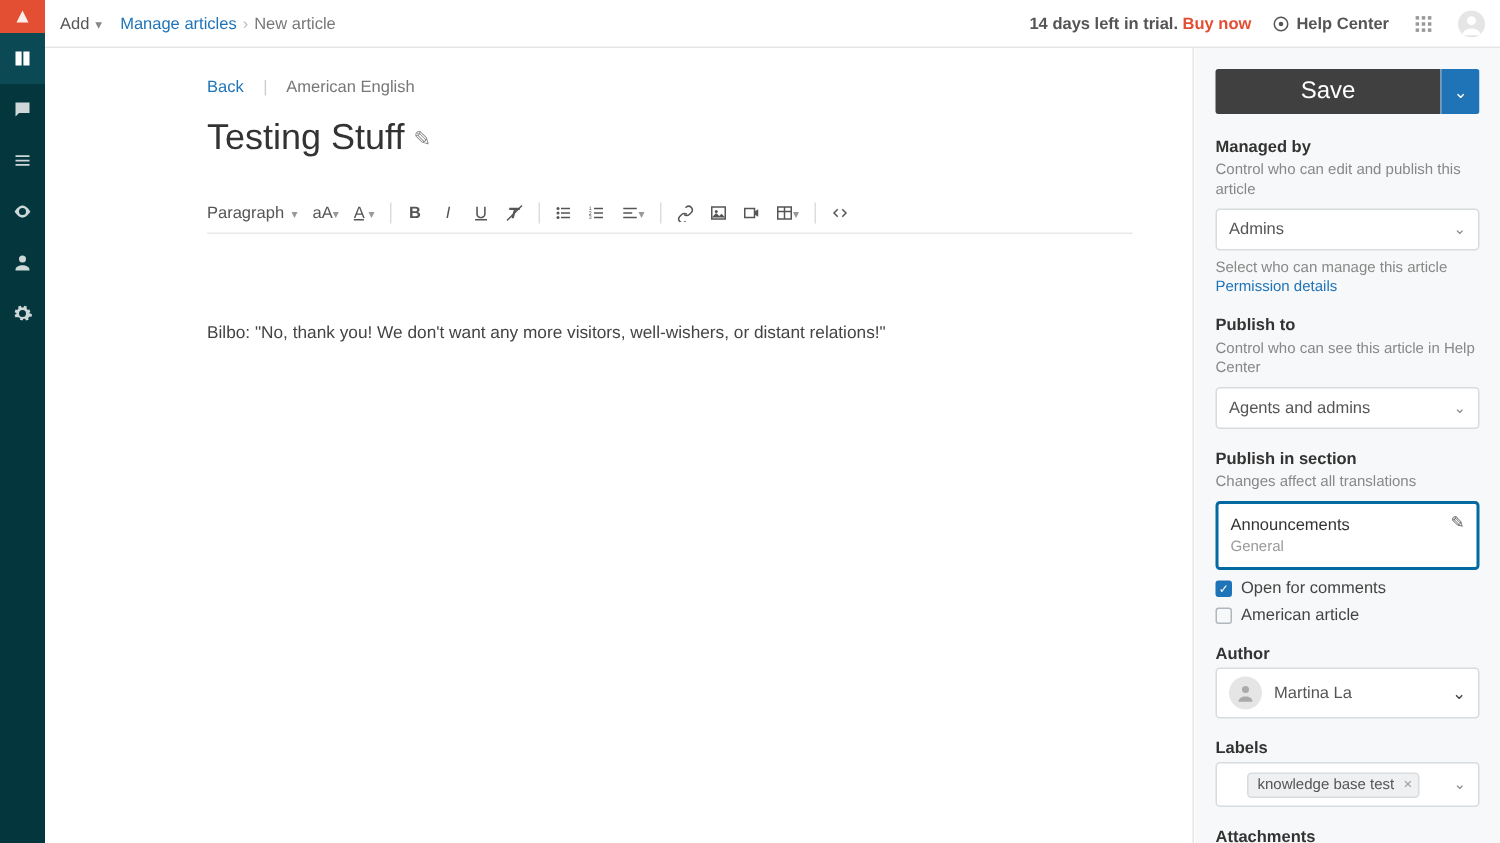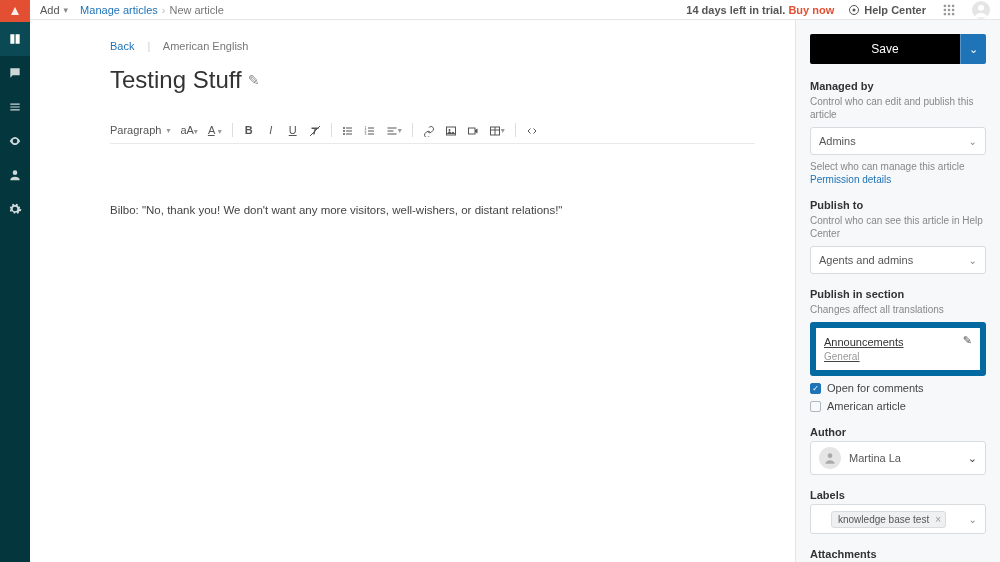--- a/index.html
+++ b/index.html
@@ -10,64 +10,64 @@
 
 .rail { width: 30px; background: #03363d; display: flex; flex-direction: column; align-items: center; }
 .rail-logo { width: 30px; height: 22px; background: #e34f32; display: flex; align-items: center; justify-content: center; }
 .rail-item { width: 30px; height: 34px; display: flex; align-items: center; justify-content: center; color: #cfd8d9; cursor: pointer; }
 .rail-item.active { background: #0b4a54; color: #fff; }
 .rail-item svg { width: 14px; height: 14px; fill: currentColor; }
 
 .main-col { flex: 1; display: flex; flex-direction: column; }
 
 
-.topbar { height: 20px; display: flex; align-items: center; padding: 0 10px 0 10px; border-bottom: 1px solid #e5e5e5; font-size: 11px; color: #555; }
+.topbar { height: 32px; display: flex; align-items: center; padding: 0 10px 0 10px; border-bottom: 1px solid #e5e5e5; font-size: 11px; color: #555; }
 .topbar .crumb-link { color: #1f73b7; cursor: pointer; }
 .topbar .crumb-sep { color: #bbb; margin: 0 4px; }
 .topbar .crumb-cur { color: #777; }
 .topbar .add-btn { color: #555; margin-right: 12px; display: inline-flex; align-items: center; gap: 4px; cursor: pointer; }
 .topbar .chev { font-size: 9px; color: #888; }
 .topbar-right { margin-left: auto; display: flex; align-items: center; gap: 14px; font-weight: bold; }
 .topbar-right .trial .buy { color: #e34f32; cursor: pointer; }
 .topbar-right .help { display: inline-flex; align-items: center; gap: 4px; cursor: pointer; }
 .topbar-right .apps-ic, .topbar-right .avatar { width: 18px; height: 18px; display: inline-flex; align-items: center; justify-content: center; color: #999; cursor: pointer; }
 .topbar-right .avatar svg { width: 18px; height: 18px; fill: #d8d8d8; }
 
 .content-row { flex: 1; display: flex; overflow: hidden; }
 
 
-.editor-col { flex: 1; padding: 20px 40px 0 80px; overflow: hidden; }
+.editor-col { flex: 1; padding: 20px 40px 0 108px; overflow: hidden; }
 .editor-head { font-size: 11px; color: #777; margin-bottom: 14px; }
 .editor-head .back { color: #1f73b7; cursor: pointer; }
 .editor-head .divider { color: #ccc; margin: 0 10px; }
 .title-row { display: flex; align-items: center; gap: 6px; margin-bottom: 29px; }
 .article-title { font-size: 24px; font-weight: 300; color: #333; }
 .pencil { color: #888; font-size: 14px; cursor: pointer; }
 .toolbar { display: flex; align-items: center; gap: 10px; font-size: 11px; color: #555; border-bottom: 1px solid #e9e9e9; padding-bottom: 6px; margin-bottom: 60px; }
 .toolbar .sep { width: 1px; height: 14px; background: #ddd; }
 .toolbar .tb { cursor: pointer; min-width: 12px; text-align: center; color: #555; }
 .toolbar .tb.para { display: inline-flex; align-items: center; gap: 5px; }
 .toolbar .tb .chev { font-size: 8px; color: #999; }
 .toolbar .tb svg { width: 12px; height: 12px; fill: #555; vertical-align: middle; }
 .editor-body { font-size: 11.5px; color: #444; }
 
 
 .sidebar { width: 205px; background: #f7f8f9; border-left: 1px solid #e5e5e5; padding: 14px 14px 10px 14px; overflow-y: auto; font-size: 11px; color: #444; }
 .sidebar::-webkit-scrollbar { width: 0; }
 .save-row { display: flex; margin-bottom: 16px; }
-.save-btn { flex: 1; background: #000000; color: #fff; height: 30px; display: flex; align-items: center; justify-content: center; font-size: 12px; cursor: pointer; border-radius: 2px 0 0 2px; }
+.save-btn { flex: 1; background: #404040; color: #fff; height: 30px; display: flex; align-items: center; justify-content: center; font-size: 16px; cursor: pointer; border-radius: 2px 0 0 2px; }
 .save-chev { width: 26px; background: #1f73b7; border-left: 1px solid rgba(255,255,255,.25); color: #fff; display: flex; align-items: center; justify-content: center; cursor: pointer; border-radius: 0 2px 2px 0; }
 .sec { margin-bottom: 14px; }
 .sec-title { font-size: 11px; font-weight: 600; color: #333; margin-bottom: 3px; }
 .sec-sub { font-size: 10px; color: #888; margin-bottom: 6px; line-height: 1.3; }
 .select { background: #fff; border: 1px solid #d8dcde; border-radius: 3px; height: 28px; padding: 0 8px; display: flex; align-items: center; justify-content: space-between; color: #555; cursor: pointer; }
 .select .chev { color: #888; font-size: 10px; }
 .hint { font-size: 10px; color: #888; margin-top: 6px; }
 .hint .lnk { color: #1f73b7; cursor: pointer; display: block; margin-top: 2px; }
-.section-box { background: #fff; border: 6px solid #0369a1; border-radius: 3px; padding: 8px; position: relative; cursor: pointer; text-decoration: underline; }
+.section-box { background: #fff; border: 2px solid #0369a1; border-radius: 3px; padding: 8px; position: relative; cursor: pointer; }
 .section-box .nm { color: #333; }
 .section-box .cat { color: #999; font-size: 10px; margin-top: 3px; }
 .section-box .edit { position: absolute; top: 6px; right: 8px; color: #555; font-size: 11px; }
 .chk-row { display: flex; align-items: center; gap: 6px; margin-top: 6px; cursor: pointer; }
 .chk { width: 11px; height: 11px; border: 1px solid #b0b8be; border-radius: 2px; display: inline-flex; align-items: center; justify-content: center; font-size: 8px; color: #fff; }
 .chk.on { background: #1f73b7; border-color: #1f73b7; }
 .author-box { background: #fff; border: 1px solid #d8dcde; border-radius: 3px; height: 34px; padding: 0 8px; display: flex; align-items: center; gap: 8px; cursor: pointer; }
 .author-box .av { width: 22px; height: 22px; background: #e5e5e5; border-radius: 50%; display: flex; align-items: center; justify-content: center; }
 .author-box .av svg { width: 14px; height: 14px; fill: #aaa; }
 .author-box .nm { flex: 1; color: #555; }

